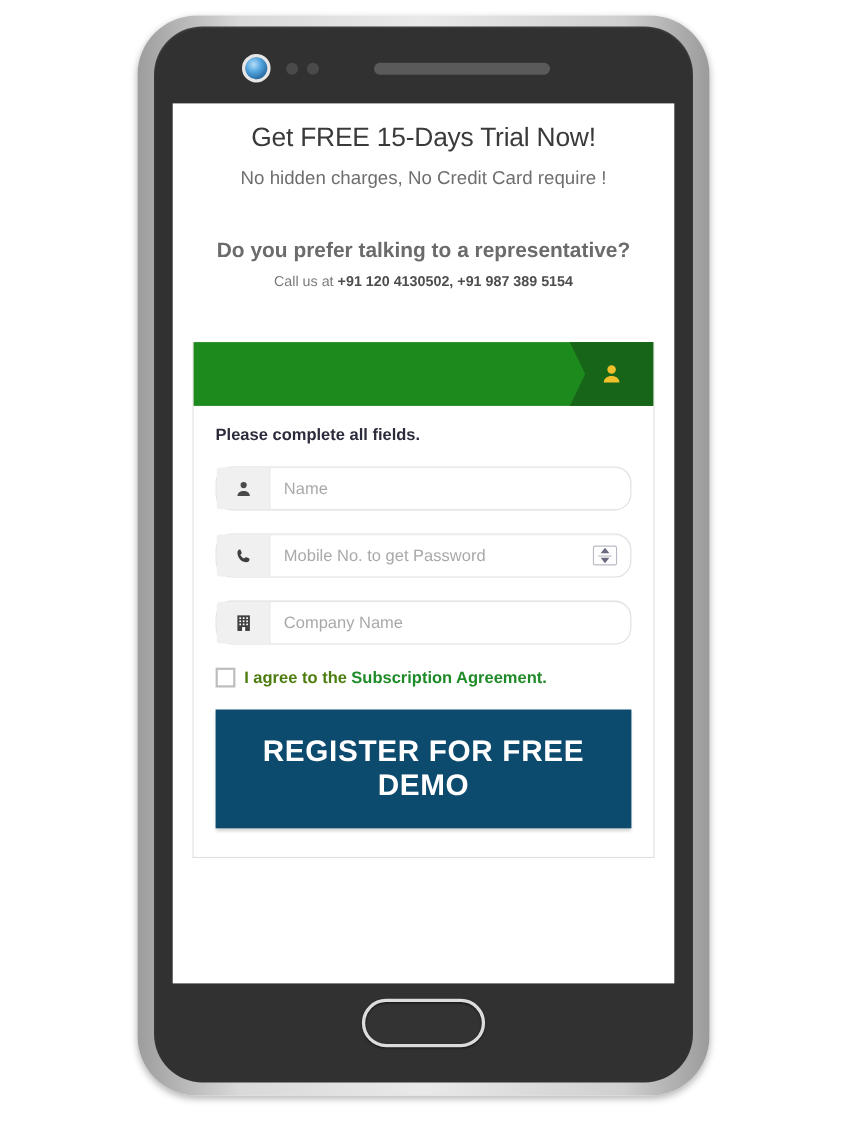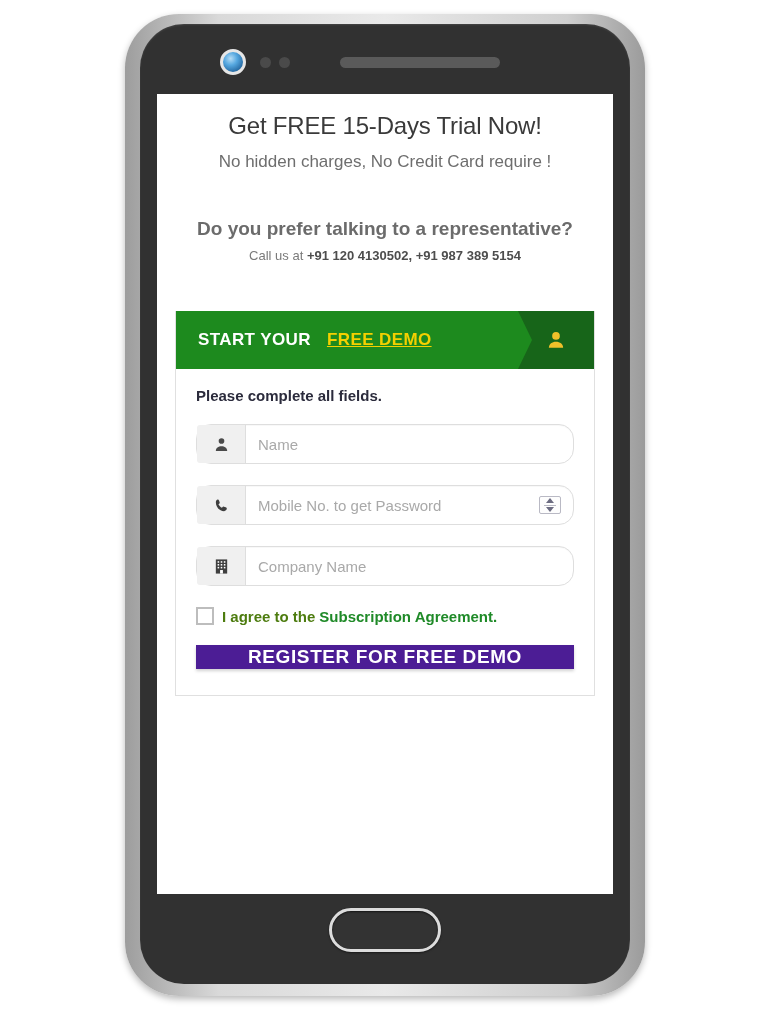--- a/index.html
+++ b/index.html
@@ -262,27 +262,27 @@
     font-size: 15px;
     font-weight: bold;
     color: #1f8a28;
     margin-left: 4px;
   }
 
   .submit-button {
     display: block;
     width: 100%;
     border: none;
-    background: #4c1d95;
+    background: #0c4a6e;
     color: #ffffff;
     font-family: "Liberation Sans", sans-serif;
-    font-size: 19px;
+    font-size: 27px;
     font-weight: bold;
     letter-spacing: 0.6px;
-    padding: 1px 0;
+    padding: 23px 0;
     cursor: pointer;
     box-shadow: 0 2px 3px rgba(0,0,0,0.18);
   }
 </style>
 </head>
 <body>
 
 <div class="device">
   <div class="device-body">
 
@@ -301,23 +301,20 @@
 
         <h2 class="question">Do you prefer talking to a representative?</h2>
         <p class="callus">
           <span>Call us at</span>
           <span class="phones">+91 120 4130502, +91 987 389 5154</span>
         </p>
 
         <div class="form-card">
 
           <div class="form-banner">
-            <div class="banner-text">
-              <span>START YOUR</span><span class="demo">FREE DEMO</span>
-            </div>
             <div class="banner-right">
               <svg width="22" height="22" viewBox="0 0 24 24">
                 <circle cx="12" cy="7.5" r="4.2" fill="#f0c02a"></circle>
                 <path d="M4.2 20.5c0-4.3 3.5-6.6 7.8-6.6s7.8 2.3 7.8 6.6z" fill="#f0c02a"></path>
               </svg>
             </div>
           </div>
 
           <div class="form-inner">
             <p class="form-note">Please complete all fields.</p>

